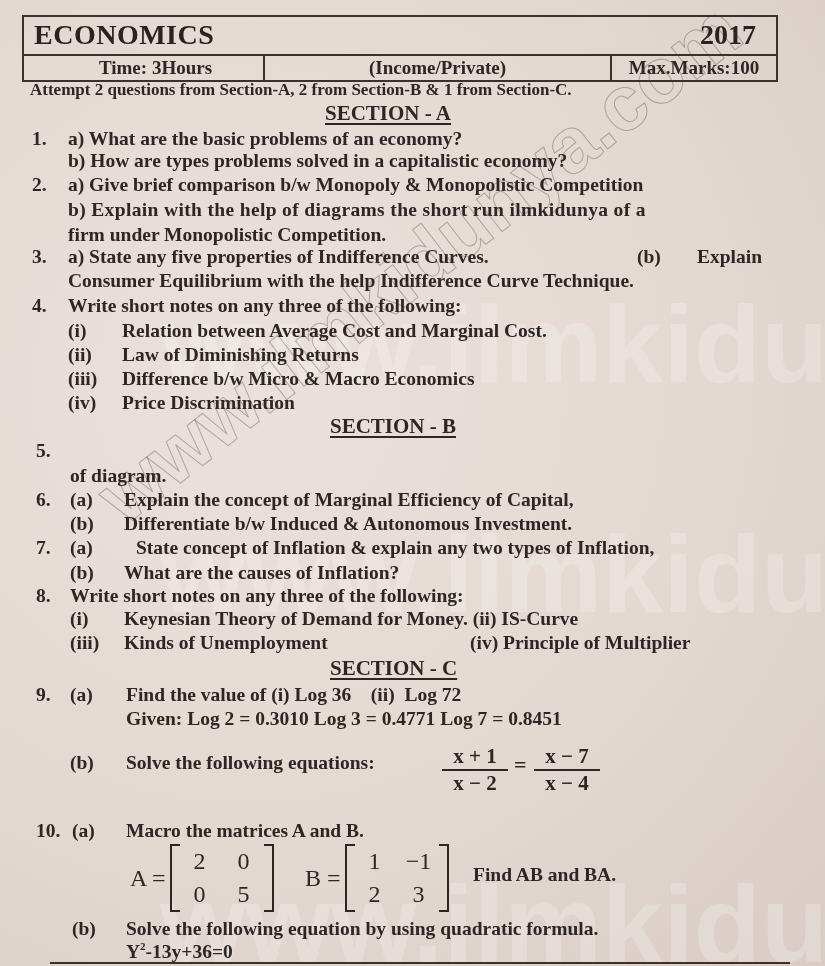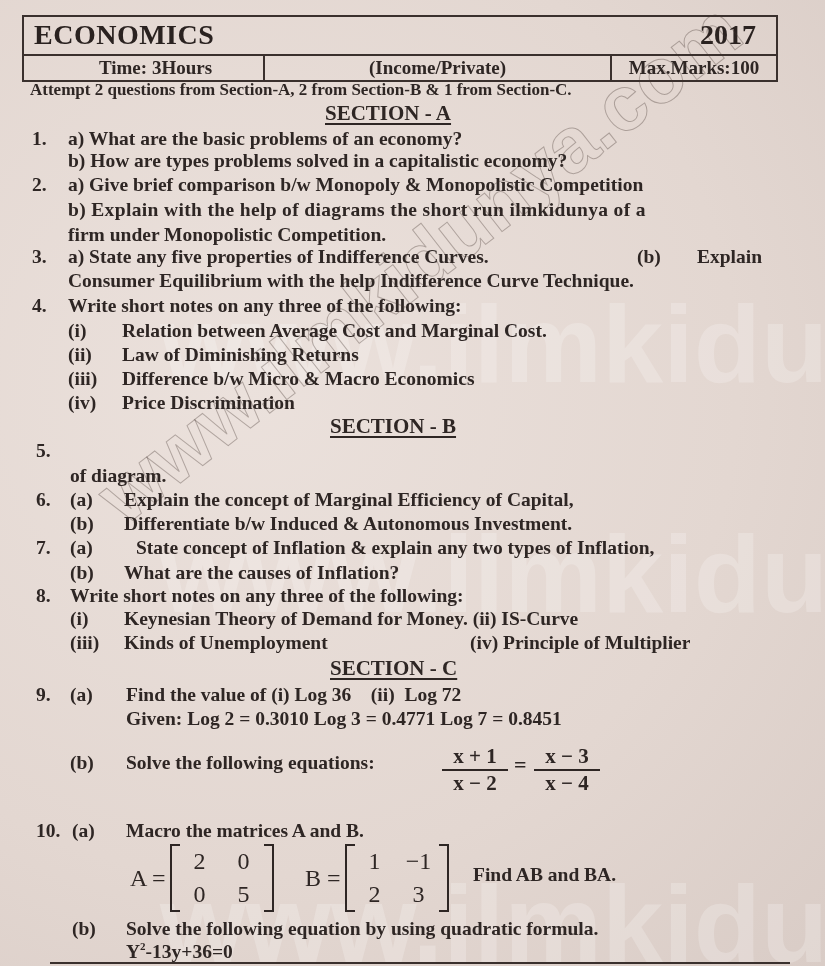--- a/index.html
+++ b/index.html
@@ -128,21 +128,21 @@
   <div class="line" style="left:126px;top:708px;">Given: Log 2 = 0.3010 Log 3 = 0.4771  Log 7 = 0.8451</div>
   <div class="line" style="left:70px;top:752px;">(b)</div>
   <div class="line" style="left:126px;top:752px;">Solve the following equations:</div>
 
   <div class="frac" style="left:442px;top:730px;width:66px;">
     <div>x + 1</div>
     <div class="bar">x − 2</div>
   </div>
   <div class="line" style="left:514px;top:752px;font-size:22px;">=</div>
   <div class="frac" style="left:534px;top:730px;width:66px;">
-    <div>x − 3</div>
+    <div>x − 7</div>
     <div class="bar">x − 4</div>
   </div>
 
   <div class="line" style="left:36px;top:820px;">10.</div>
   <div class="line" style="left:72px;top:820px;">(a)</div>
   <div class="line" style="left:126px;top:820px;">Macro the matrices A and B.</div>
 
   <div class="matrix" style="left:130px;top:846px;">
     <span class="mlabel">A =</span>
     <div class="bracket">

